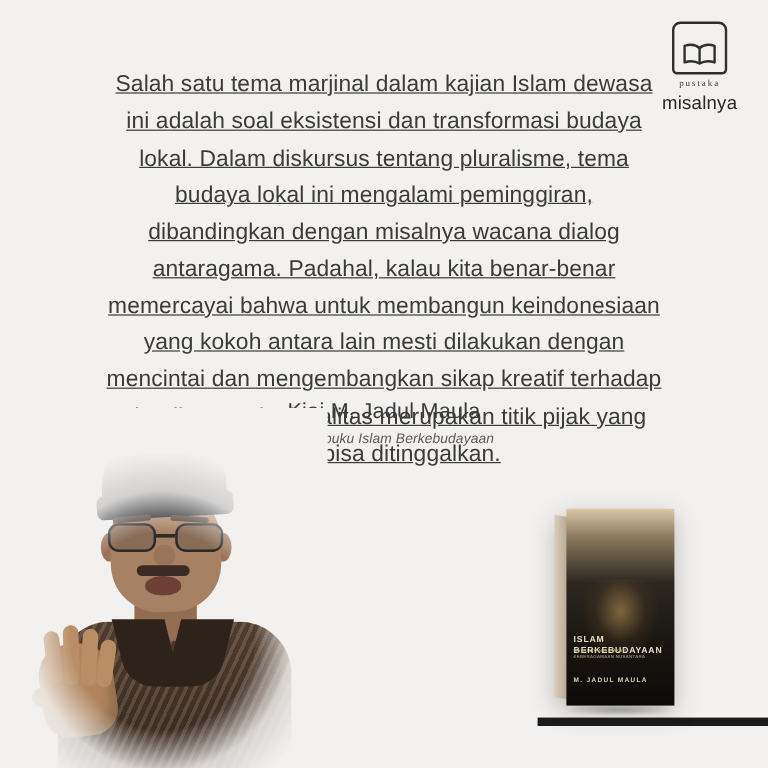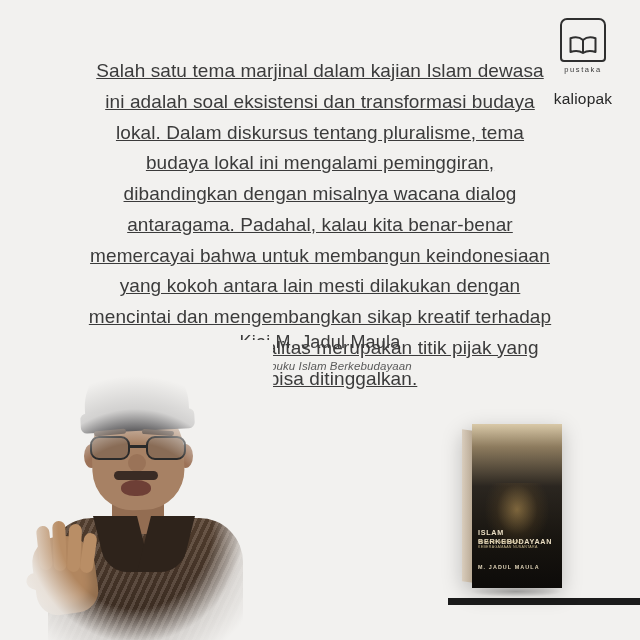--- a/index.html
+++ b/index.html
@@ -38,21 +38,22 @@
     justify-content: center;
     padding-bottom: 4px;
     box-sizing: border-box;
   }
   .logo-mark svg { display: block; }
   .logo-top {
     font-size: 7.5px;
     letter-spacing: 1.6px;
     color: #3a3a3a;
     text-transform: lowercase;
-    margin-bottom: 16px;
+    margin-bottom: 4px;
+    font-family: Liberation Serif, serif;
   }
   .logo-name {
     font-size: 15.5px;
     letter-spacing: 0.2px;
     color: #262626;
     font-weight: 400;
   }
 
   
   .quote {
@@ -392,21 +393,21 @@
 <div class="poster">
 
   <div class="logo">
     <div class="logo-mark">
       <svg width="30" height="22" viewBox="0 0 30 22" aria-hidden="true">
         <path d="M15 6 C11 2.5 6 3 2.5 4.2 L2.5 18 C6 16.8 11 16.4 15 19 C19 16.4 24 16.8 27.5 18 L27.5 4.2 C24 3 19 2.5 15 6 Z" fill="none" stroke="#2f2f2f" stroke-width="2" stroke-linejoin="round"></path>
         <line x1="15" y1="6" x2="15" y2="19" stroke="#2f2f2f" stroke-width="2"></line>
       </svg>
     </div>
     <div class="logo-top">pustaka</div>
-    <div class="logo-name">kaliopak</div>
+    <div class="logo-name">misalnya</div>
   </div>
 
   <div class="quote">Salah satu tema marjinal dalam kajian Islam dewasa ini adalah soal eksistensi dan transformasi budaya lokal. Dalam diskursus tentang pluralisme, tema budaya lokal ini mengalami peminggiran, dibandingkan dengan misalnya wacana dialog antaragama. Padahal, kalau kita benar-benar memercayai bahwa untuk membangun keindonesiaan yang kokoh antara lain mesti dilakukan dengan mencintai dan mengembangkan sikap kreatif terhadap pluralitas, maka lokalitas merupakan titik pijak yang tidak bisa ditinggalkan.</div>
 
   <div class="attribution">
     <div class="author">Kiai M. Jadul Maula</div>
     <div class="author-sub">Penulis buku Islam Berkebudayaan</div>
   </div>
 
   <div class="figure">

